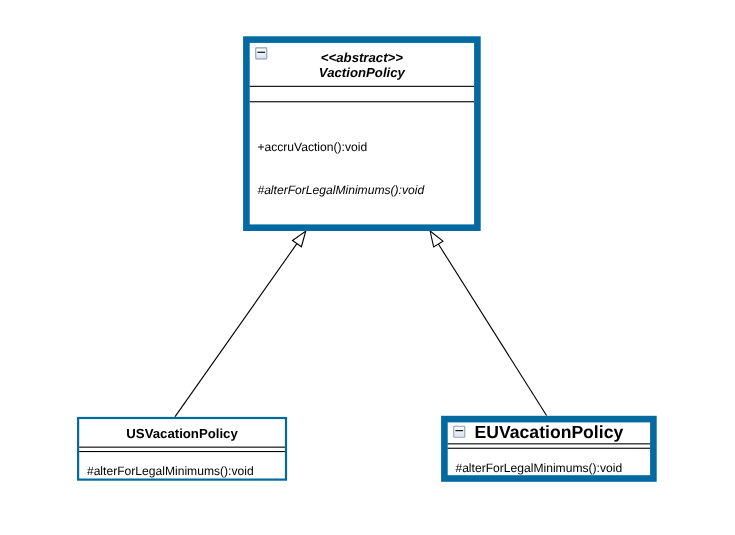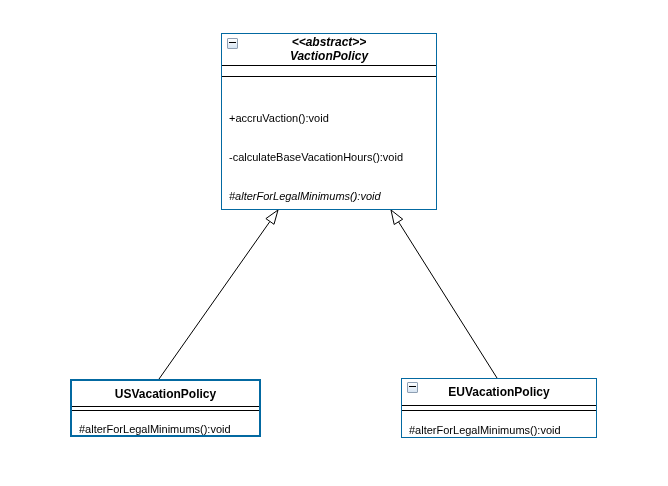--- a/index.html
+++ b/index.html
@@ -2,21 +2,21 @@
 <html><head>
 <meta charset="utf-8">
 <style>
   html,body{margin:0;padding:0;background:#fff;}
   .canvas{
     position:relative;width:668px;height:486px;background:#ffffff;
     font-family:"Liberation Sans",sans-serif;color:#000;overflow:hidden;
   }
   .edges{position:absolute;left:0;top:0;width:668px;height:486px;}
   .uml{
-    position:absolute;background:#ffffff;border:1px solid #0369a1;
+    position:absolute;background:#ffffff;border:6px solid #0369a1;
     box-sizing:border-box;display:flex;flex-direction:column;
   }
   .hdr{
     position:relative;border-bottom:1px solid #000;
     display:flex;flex-direction:column;align-items:center;justify-content:center;
     font-weight:bold;text-align:center;
   }
   .attrs{border-bottom:1px solid #000;}
   .methods{flex:1;}
   .m{display:flex;align-items:center;font-size:11px;padding-left:7px;white-space:nowrap;margin-top:12px;}
@@ -35,21 +35,21 @@
   #cls-vp .attrs{height:13px;}
   #cls-vp .methods{padding-top:15px;}
   #cls-vp .m{height:27px;}
   
   #cls-us{left:70px;top:379px;width:191px;height:58px;border-width:2px;}
   #cls-us .hdr{height:25px;font-size:12px;}
   #cls-us .attrs{height:3px;}
   #cls-us .methods{display:flex;align-items:center;}
   
   #cls-eu{left:401px;top:378px;width:196px;height:60px;}
-  #cls-eu .hdr{height:26px;font-size:12px;}
+  #cls-eu .hdr{height:26px;font-size:16px;}
   #cls-eu .attrs{height:4px;}
   #cls-eu .methods{display:flex;align-items:center;}
 </style>
 </head>
 <body>
 
 <div class="canvas">
 
   <svg class="edges" width="668" height="486" viewBox="0 0 668 486" xmlns="http://www.w3.org/2000/svg">
     <g stroke="#000000" stroke-width="1" fill="none">
@@ -64,21 +64,20 @@
 
   <div class="uml" id="cls-vp">
     <span class="collapse"></span>
     <div class="hdr">
       <div>&lt;&lt;abstract&gt;&gt;</div>
       <div>VactionPolicy</div>
     </div>
     <div class="attrs"></div>
     <div class="methods">
       <div class="m">+accruVaction():void</div>
-      <div class="m">-calculateBaseVacationHours():void</div>
       <div class="m it">#alterForLegalMinimums():void</div>
     </div>
   </div>
 
   <div class="uml" id="cls-us">
     <div class="hdr">
       <div>USVacationPolicy</div>
     </div>
     <div class="attrs"></div>
     <div class="methods">

